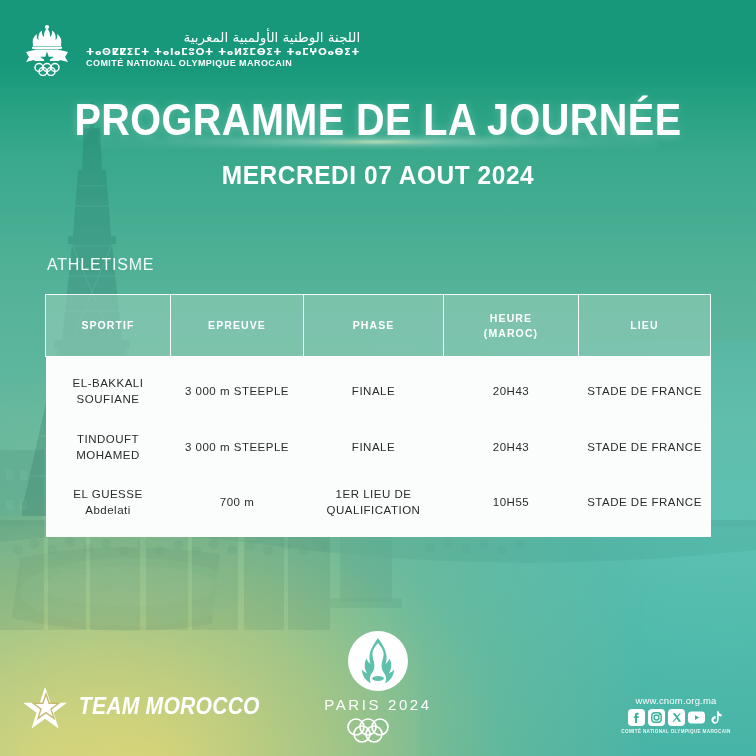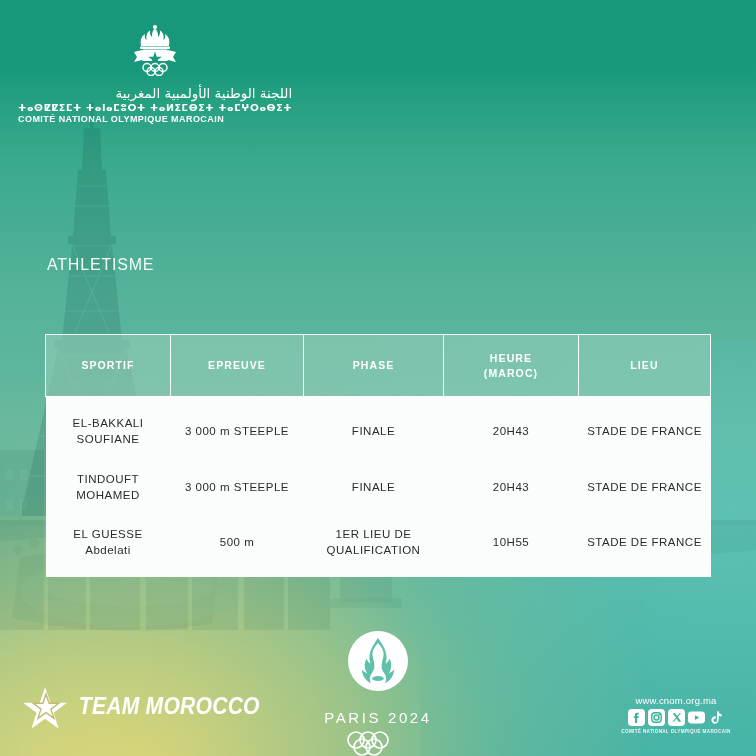--- a/index.html
+++ b/index.html
@@ -123,21 +123,20 @@
 
   
   .cnom-logo {
     position: absolute;
     top: 22px;
     left: 18px;
     display: flex;
     align-items: center;
     gap: 10px;
     z-index: 6;
-    flex-direction: column;
   }
   .cnom-emblem { width: 58px; height: 54px; }
   .cnom-emblem svg { display: block; width: 100%; height: 100%; }
   .cnom-text { display: flex; flex-direction: column; gap: 1px; color: #ffffff; }
   .cnom-ar {
     font-size: 13.5px;
     line-height: 15px;
     direction: rtl;
     letter-spacing: 0.2px;
     font-family: "DejaVu Sans", sans-serif;
@@ -214,21 +213,20 @@
     z-index: 6;
   }
 
   
   .table-wrap {
     position: absolute;
     left: 45px;
     top: 294px;
     width: 665px;
     z-index: 6;
-    margin-top: 40px;
   }
   table.schedule {
     width: 100%;
     border-collapse: collapse;
     table-layout: fixed;
   }
   table.schedule thead th {
     background: rgba(150, 205, 185, 0.58);
     border: 1px solid rgba(255,255,255,0.92);
     color: #ffffff;
@@ -273,21 +271,21 @@
     left: 50%;
     transform: translateX(-50%);
     top: 630px;
     width: 118px;
     text-align: center;
     z-index: 6;
   }
   .paris-flame { width: 62px; height: 62px; margin: 0 auto; }
   .paris-flame svg { display: block; width: 100%; height: 100%; }
   .paris-word {
-    margin-top: 17px;
+    margin-top: 4px;
     color: #ffffff;
     font-size: 15px;
     font-weight: 500;
     letter-spacing: 2.6px;
     font-family: "Liberation Sans", sans-serif;
   }
   .paris-rings { width: 64px; height: 26px; margin: 4px auto 0; }
   .paris-rings svg { display:block; width:100%; height:100%; }
 
   
@@ -469,20 +467,25 @@
         </g>
       </svg>
     </div>
     <div class="cnom-text">
       <div class="cnom-ar">اللجنة الوطنية الأولمبية المغربية</div>
       <div class="cnom-tif">ⵜⴰⵙⵇⵇⵉⵎⵜ ⵜⴰⵏⴰⵎⵓⵔⵜ ⵜⴰⵍⵉⵎⴱⵉⵜ ⵜⴰⵎⵖⵔⴰⴱⵉⵜ</div>
       <div class="cnom-fr">COMITÉ NATIONAL OLYMPIQUE MAROCAIN</div>
     </div>
   </div>
 
+  <div class="title-wrap">
+    <div class="main-title">PROGRAMME DE LA JOURNÉE</div>
+    <div class="title-streak"></div>
+    <div class="sub-title">MERCREDI 07 AOUT 2024</div>
+  </div>
 
   <div class="section-title">ATHLETISME</div>
 
   <div class="table-wrap">
     <table class="schedule">
       <colgroup>
         <col class="c1">
           <col class="c2">
           <col class="c3">
           <col class="c4">
@@ -523,21 +526,21 @@
             <span class="cell-l2">FINALE</span>
           </td>
           <td>20H43</td>
           <td>STADE DE FRANCE</td>
         </tr>
         <tr>
           <td class="athlete">
             <span class="cell-l2">EL GUESSE</span>
             <span class="cell-l2">Abdelati</span>
           </td>
-          <td>500 m</td>
+          <td>700 m</td>
           <td>
             <span class="cell-l2">1ER LIEU DE</span>
             <span class="cell-l2">QUALIFICATION</span>
           </td>
           <td>10H55</td>
           <td>STADE DE FRANCE</td>
         </tr>
       </tbody>
     </table>
   </div>

